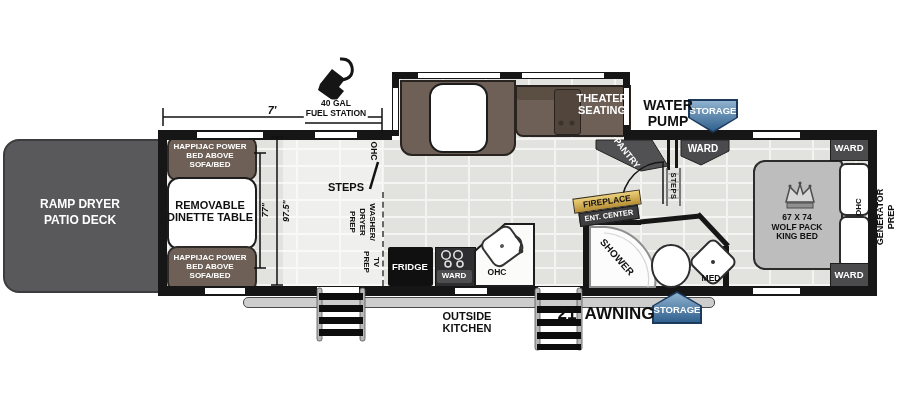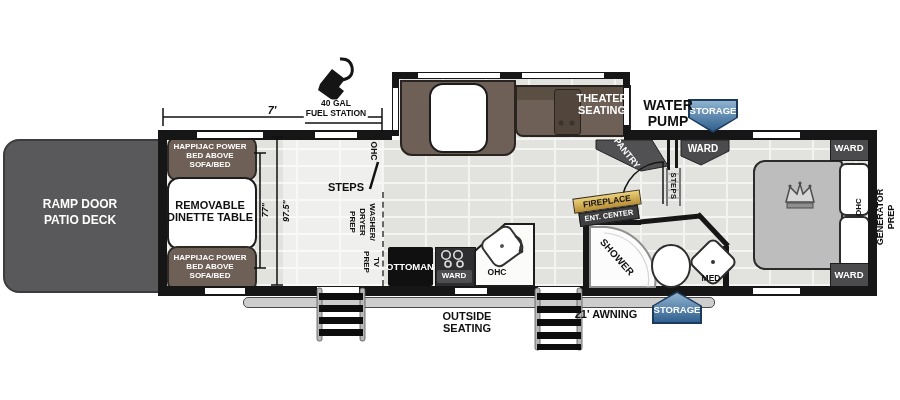--- a/index.html
+++ b/index.html
@@ -33,21 +33,21 @@
 <body>
 
 <div id="stage">
 
   <div class="floor" style="left:167px;top:140px;width:701px;height:146px;"></div>
   <div class="floor" style="left:399px;top:79px;width:224px;height:61px;"></div>
   <div class="abs" style="left:283px;top:140px;width:100px;height:146px;background:rgba(255,255,255,0.45);z-index:1;"></div>
   <div class="abs" style="left:382px;top:192px;width:0;height:94px;border-left:2px dashed #666;z-index:1;"></div>
 
   <div class="furn" style="left:3px;top:139px;width:155px;height:150px;background:#59595b;border:2px solid #3c3c3e;border-radius:16px 4px 4px 16px;"></div>
-  <div class="lbl w" style="left:80px;top:213px;font-size:12px;line-height:1.3;">RAMP DOOR
+  <div class="lbl w" style="left:80px;top:213px;font-size:12px;line-height:1.3;">RAMP DRYER
 PATIO DECK</div>
 
   <div class="abs" style="left:243px;top:297px;width:470px;height:9px;background:#cdcdcd;border:1px solid #4a4a4a;border-radius:5px;z-index:1;"></div>
 
   <div class="wall" style="left:158px;top:130px;width:234px;height:10px;"></div>
   <div class="wall" style="left:624px;top:130px;width:253px;height:10px;"></div>
   <div class="wall" style="left:158px;top:286px;width:719px;height:10px;"></div>
   <div class="wall" style="left:158px;top:130px;width:9px;height:166px;"></div>
   <div class="wall" style="left:868px;top:130px;width:9px;height:166px;"></div>
   <div class="wall" style="left:392px;top:72px;width:7px;height:64px;"></div>
@@ -84,29 +84,32 @@
   <div class="furn" style="left:400px;top:80px;width:112px;height:72px;background:#6e6057;border:2px solid #2a2420;border-radius:0 0 12px 12px;"></div>
   <div class="furn" style="left:429px;top:83px;width:55px;height:66px;background:#ffffff;border:2px solid #1c1c1c;border-radius:14px;"></div>
   <div class="furn" style="left:515px;top:85px;width:112px;height:48px;background:#6e6057;border:2px solid #2a2420;border-radius:0 0 8px 8px;">
     <div style="width:112px;height:13px;background:#5b4e43;border-radius:0 0 2px 2px;"></div>
     <div style="position:absolute;left:37px;top:2px;width:25px;height:44px;background:#51453c;border:1px solid #2a2420;border-radius:3px;"></div>
   </div>
   <div class="lbl w" style="left:602px;top:104px;font-size:11px;">THEATER
 SEATING</div>
 
   <div class="furn" style="left:388px;top:247px;width:45px;height:39px;background:#101010;border-radius:2px;"></div>
-  <div class="lbl w" style="left:410px;top:267px;font-size:9.5px;">OTTOMAN</div>
+  <div class="lbl w" style="left:410px;top:267px;font-size:9.5px;">FRIDGE</div>
   <div class="furn" style="left:435px;top:247px;width:39px;height:39px;background:#2e2e30;border:1px solid #151515;"></div>
   <div class="furn" style="left:437px;top:270px;width:35px;height:13px;background:#4e4e50;border-radius:2px;"></div>
   <div class="lbl w" style="left:454px;top:276px;font-size:8px;">WARD</div>
   <div class="lbl" style="left:497px;top:273px;font-size:8.5px;">OHC</div>
 
   <div class="furn" style="left:753px;top:160px;width:86px;height:106px;background:#bdbdbd;border:2px solid #2c2c2c;border-radius:12px 4px 4px 12px;"></div>
   <div class="furn" style="left:839px;top:163px;width:27px;height:49px;background:#ffffff;border:2px solid #2c2c2c;border-radius:7px;"></div>
   <div class="furn" style="left:839px;top:216px;width:27px;height:49px;background:#ffffff;border:2px solid #2c2c2c;border-radius:7px;"></div>
+  <div class="lbl" style="left:797px;top:227px;font-size:8.5px;">67 X 74
+WOLF PACK
+KING BED</div>
   <div class="lbl rm90" style="left:859px;top:207px;font-size:8px;">OHC</div>
   <div class="furn" style="left:830px;top:136px;width:38px;height:23px;background:#4b4b4d;border:1.5px solid #1d1d1d;"></div>
   <div class="lbl w" style="left:849px;top:148px;font-size:9.5px;">WARD</div>
   <div class="furn" style="left:830px;top:263px;width:38px;height:24px;background:#4b4b4d;border:1.5px solid #1d1d1d;"></div>
   <div class="lbl w" style="left:849px;top:275px;font-size:9.5px;">WARD</div>
 
   <div class="fp-group">
     <div class="fp-bar1">FIREPLACE</div>
     <div class="fp-bar2">ENT. CENTER</div>
   </div>
@@ -250,16 +253,16 @@
   <div class="lbl" style="left:668px;top:114px;font-size:14px;">WATER
 PUMP</div>
   <div class="lbl w" style="left:627px;top:153px;font-size:9px;transform:translate(-50%,-50%) rotate(52deg);">PANTRY</div>
   <div class="lbl w" style="left:703px;top:149px;font-size:10px;">WARD</div>
   <div class="lbl r90" style="left:673px;top:186px;font-size:7.5px;letter-spacing:0.5px;">STEPS</div>
   <div class="lbl rm90" style="left:886px;top:217px;font-size:9px;line-height:1.2;">GENERATOR
 PREP</div>
   <div class="lbl" style="left:617px;top:257px;font-size:10px;transform:translate(-50%,-50%) rotate(48deg);">SHOWER</div>
   <div class="lbl" style="left:711px;top:279px;font-size:8.5px;">MED</div>
   <div class="lbl" style="left:467px;top:322px;font-size:11px;">OUTSIDE
-SEATING</div>
-  <div class="lbl" style="left:606px;top:314px;font-size:11px;">21' AWNING</div>
+KITCHEN</div>
+  <div class="lbl" style="left:606px;top:314px;font-size:17px;">21' AWNING</div>
 
 </div>
 
 </body></html>

